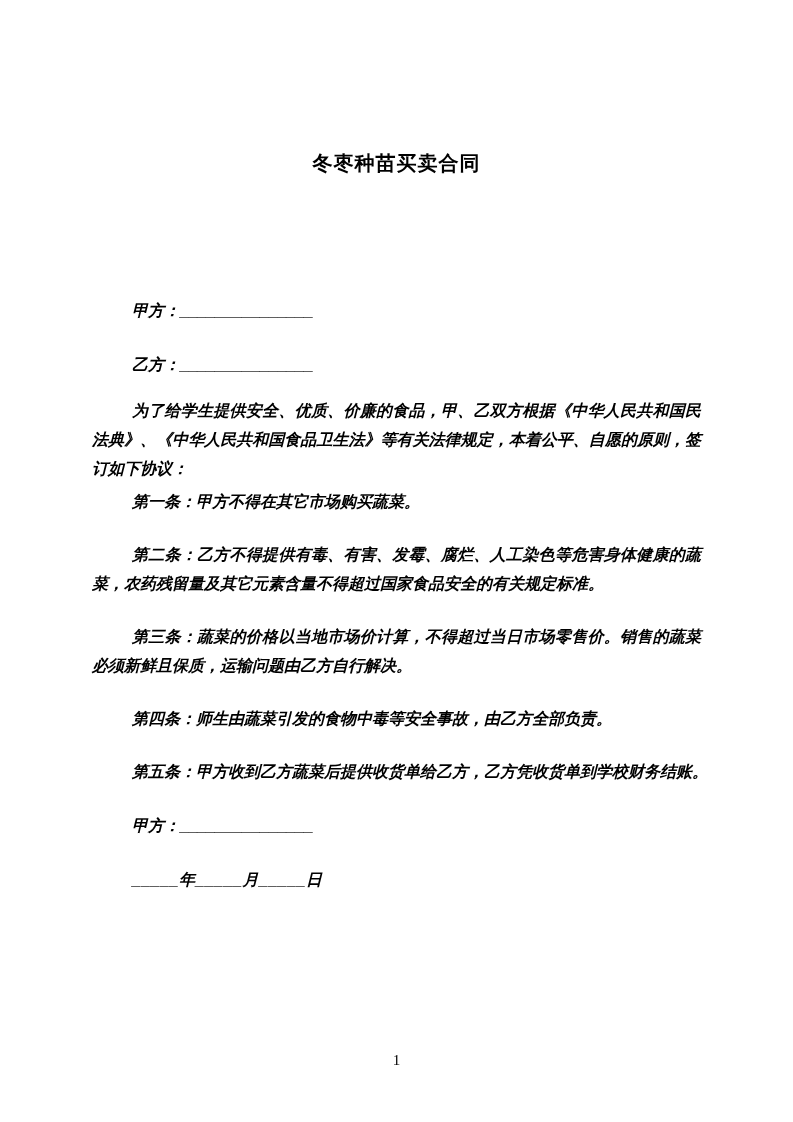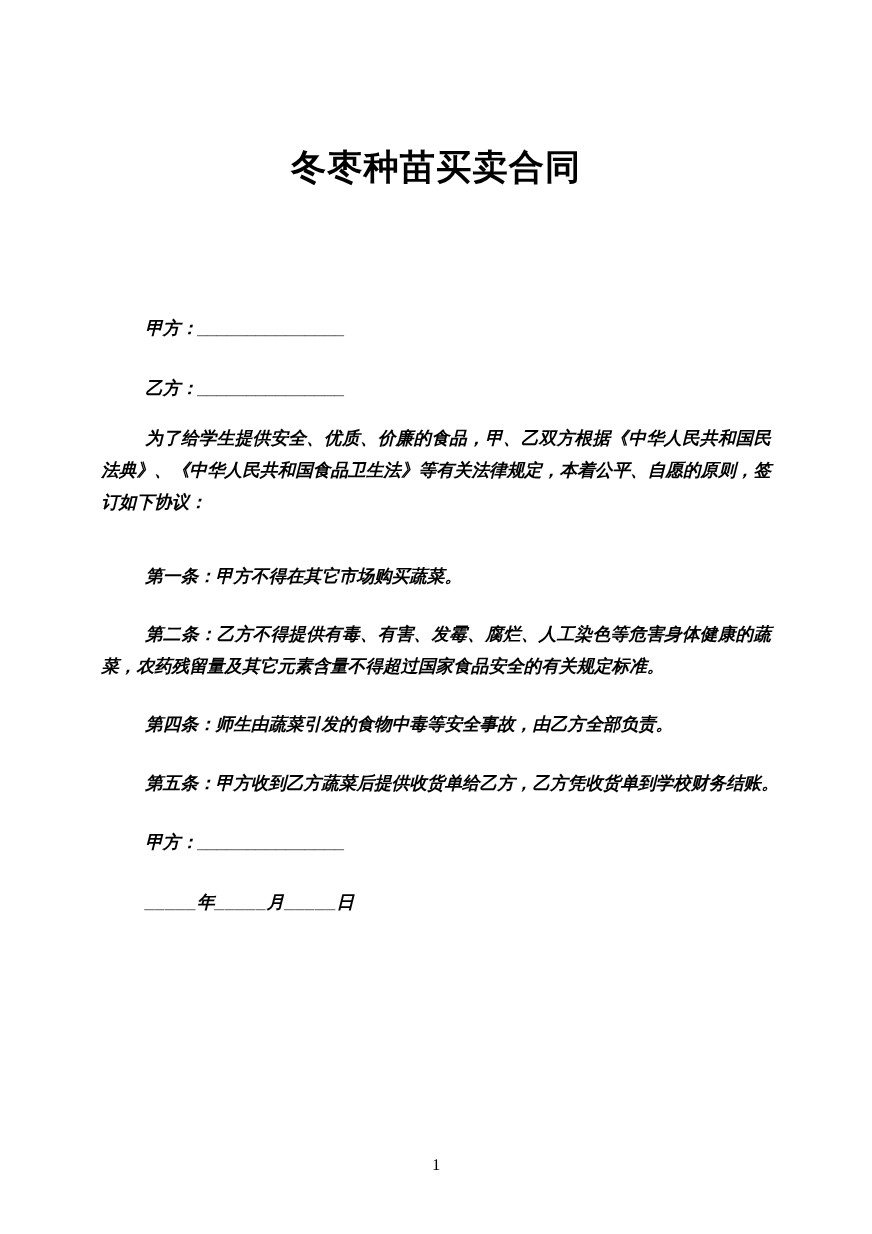--- a/index.html
+++ b/index.html
@@ -16,36 +16,36 @@
     box-sizing: border-box;
     padding: 136px 92px 0 92px;
     font-family: "Liberation Sans", "DejaVu Sans", sans-serif;
     color: #000000;
     font-weight: 700;
     font-size: 16px;
     line-height: 29px;
     overflow: hidden;
   }
   .title {
-    margin: 0;
-    font-size: 32px;
+    margin: 11px;
+    font-size: 20px;
     line-height: 32px;
     font-weight: 700;
     text-align: center;
     letter-spacing: 1px;
   }
   p {
     margin: 0;
     font-style: italic;
   }
   .party-line { margin-top: 117px; text-indent: 40px; }
   .party-line + .party-line { margin-top: 25px; }
   .intro { margin-top: 17px; text-indent: 40px; text-align: justify; }
   .clause { margin-top: 24px; text-indent: 40px; text-align: justify; }
-  .clause.first { margin-top: 38px; }
+  .clause.first { margin-top: 4px; }
   .clause.oneline { white-space: nowrap; text-align: right; }
   .sig-line { margin-top: 25px; text-indent: 40px; }
   .date-line { margin-top: 25px; text-indent: 40px; letter-spacing: 0.5px; }
   .blank { letter-spacing: 0; }
   .page-number {
     position: absolute;
     left: 0;
     right: 0;
     top: 1050px;
     text-align: center;
@@ -65,20 +65,21 @@
   <p class="party-line"><span>甲方：</span><span class="blank">_______________</span></p>
 
   <p class="party-line"><span>乙方：</span><span class="blank">_______________</span></p>
 
   <p class="intro">为了给学生提供安全、优质、价廉的食品，甲、乙双方根据《中华人民共和国民法典》、《中华人民共和国食品卫生法》等有关法律规定，本着公平、自愿的原则，签订如下协议：</p>
 
   <p class="clause first">第一条：甲方不得在其它市场购买蔬菜。</p>
 
   <p class="clause">第二条：乙方不得提供有毒、有害、发霉、腐烂、人工染色等危害身体健康的蔬菜，农药残留量及其它元素含量不得超过国家食品安全的有关规定标准。</p>
 
+  <p class="clause">第三条：蔬菜的价格以当地市场价计算，不得超过当日市场零售价。销售的蔬菜必须新鲜且保质，运输问题由乙方自行解决。</p>
 
   <p class="clause">第四条：师生由蔬菜引发的食物中毒等安全事故，由乙方全部负责。</p>
 
   <p class="clause oneline">第五条：甲方收到乙方蔬菜后提供收货单给乙方，乙方凭收货单到学校财务结账。</p>
 
 
   <p class="sig-line"><span>甲方：</span><span class="blank">_______________</span></p>
 
   <p class="date-line">_____年_____月_____日</p>
 

